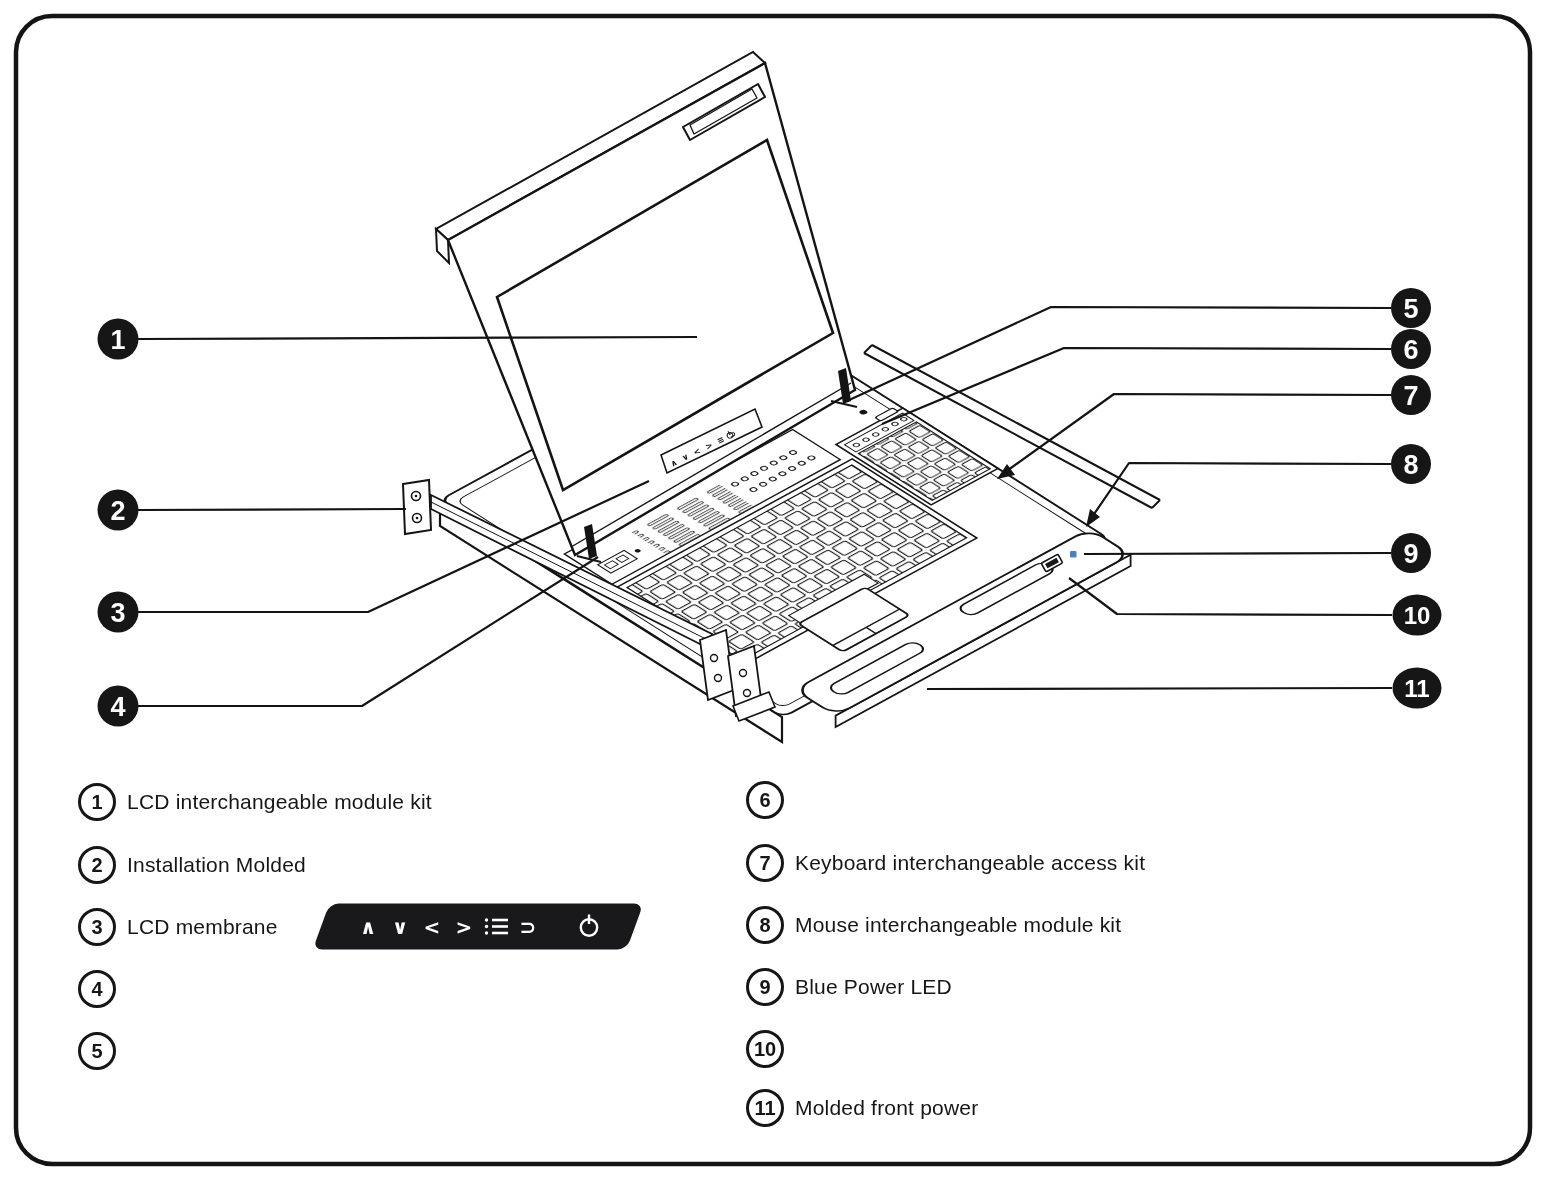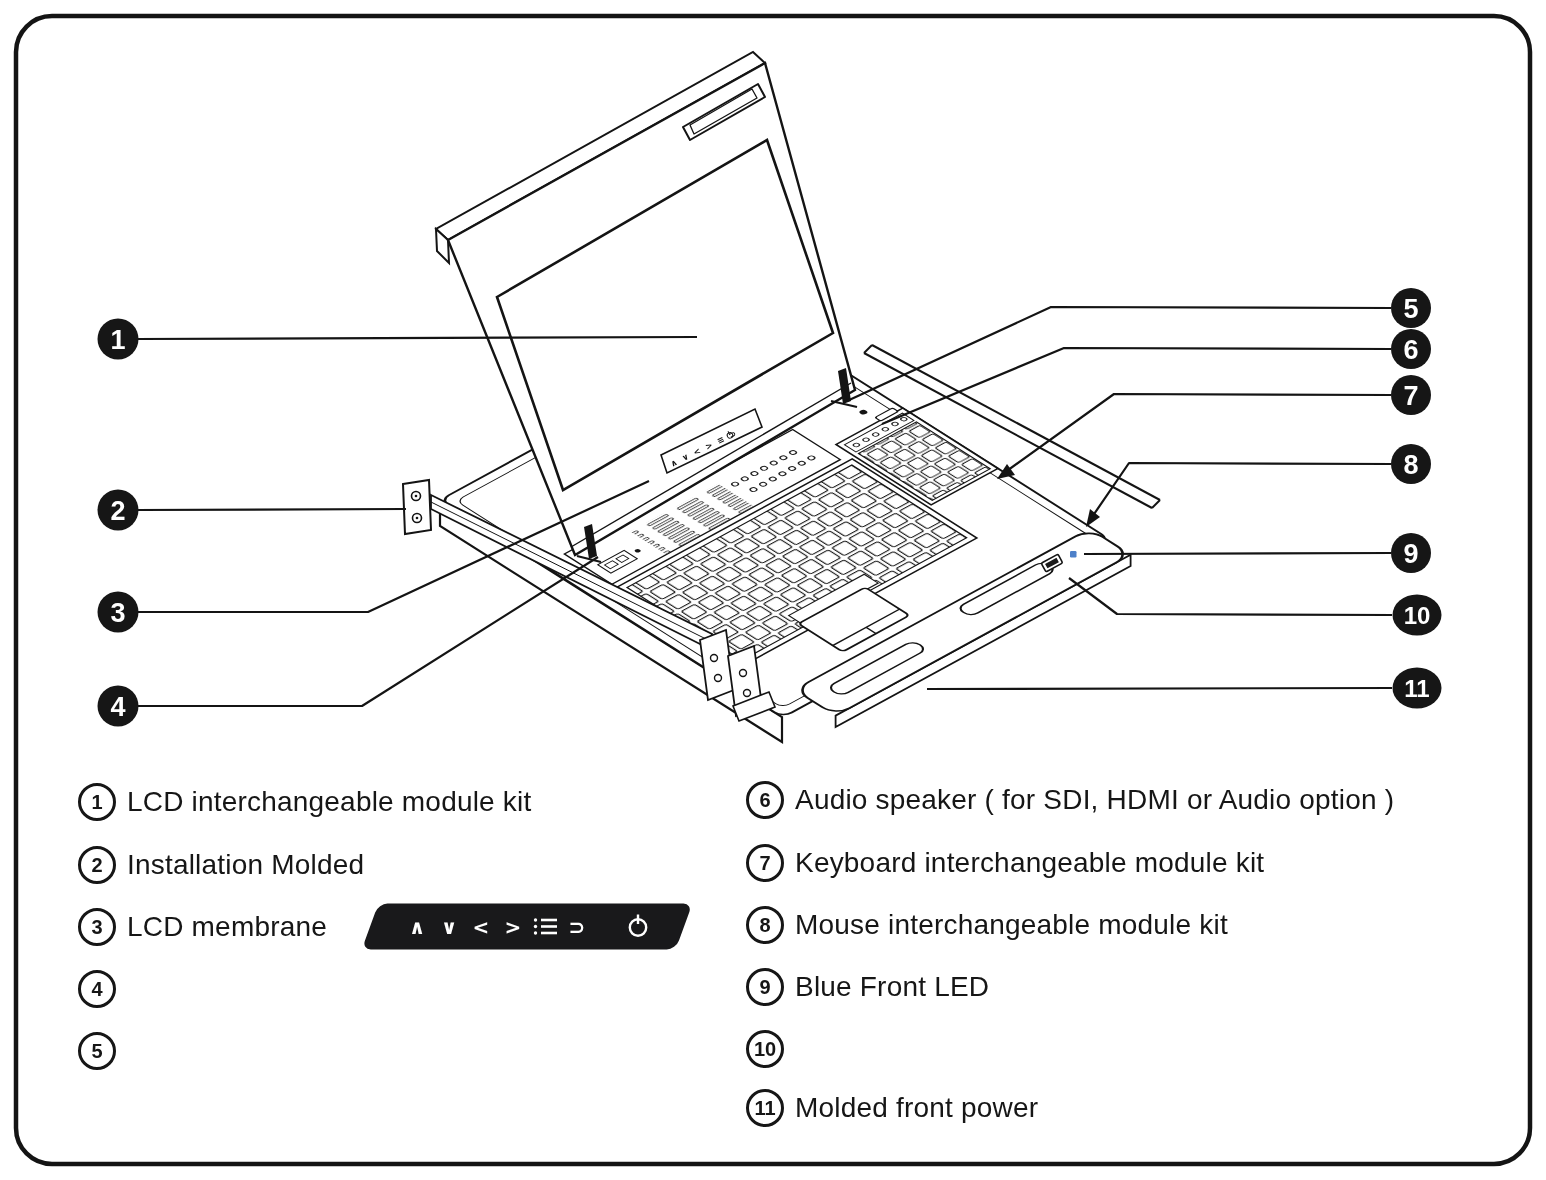--- a/index.html
+++ b/index.html
@@ -5,21 +5,21 @@
   html,body{margin:0;padding:0;background:#ffffff;}
   .page{position:relative;width:1546px;height:1180px;background:#fff;overflow:hidden;
         font-family:"Liberation Sans","DejaVu Sans",sans-serif;color:#141414;}
   svg{display:block;}
   .diagram-svg{position:absolute;left:0;top:0;}
   
   .legend-item{position:absolute;display:flex;align-items:center;height:50px;}
   .lnum{flex:0 0 auto;width:38px;height:38px;border:3px solid #161616;border-radius:50%;
         display:flex;align-items:center;justify-content:center;
         font-size:20px;font-weight:bold;color:#161616;box-sizing:border-box;background:#fff;}
-  .ltext{margin-left:11px;font-size:28px;color:#161616;letter-spacing:.2px;white-space:nowrap;}
+  .ltext{margin-left:11px;font-size:21px;color:#161616;letter-spacing:.2px;white-space:nowrap;}
   .strip-wrap{margin-left:24px;flex:0 0 auto;}
 </style>
 </head>
 <body>
 
 <div class="page">
 
 <svg class="diagram-svg" width="1546" height="1180" viewBox="0 0 1546 1180">
   <defs>
     <pattern id="kp" width="19.2" height="19.2" patternUnits="userSpaceOnUse">
@@ -268,33 +268,32 @@
 </div>
 <div class="legend-item" style="left:78px;top:964px;">
   <div class="lnum">4</div>
 </div>
 <div class="legend-item" style="left:78px;top:1026px;">
   <div class="lnum">5</div>
 </div>
 
 <div class="legend-item" style="left:746px;top:775px;">
   <div class="lnum">6</div>
-  <div class="ltext">Audio speaker ( for SDI, HDMI or Audio option )</div>
 </div>
 <div class="legend-item" style="left:746px;top:838px;">
   <div class="lnum">7</div>
-  <div class="ltext">Keyboard interchangeable module kit</div>
+  <div class="ltext">Keyboard interchangeable access kit</div>
 </div>
 <div class="legend-item" style="left:746px;top:900px;">
   <div class="lnum">8</div>
   <div class="ltext">Mouse interchangeable module kit</div>
 </div>
 <div class="legend-item" style="left:746px;top:962px;">
   <div class="lnum">9</div>
-  <div class="ltext">Blue Front LED</div>
+  <div class="ltext">Blue Power LED</div>
 </div>
 <div class="legend-item" style="left:746px;top:1024px;">
   <div class="lnum">10</div>
 </div>
 <div class="legend-item" style="left:746px;top:1083px;">
   <div class="lnum">11</div>
   <div class="ltext">Molded front power</div>
 </div>
 
 </div>

